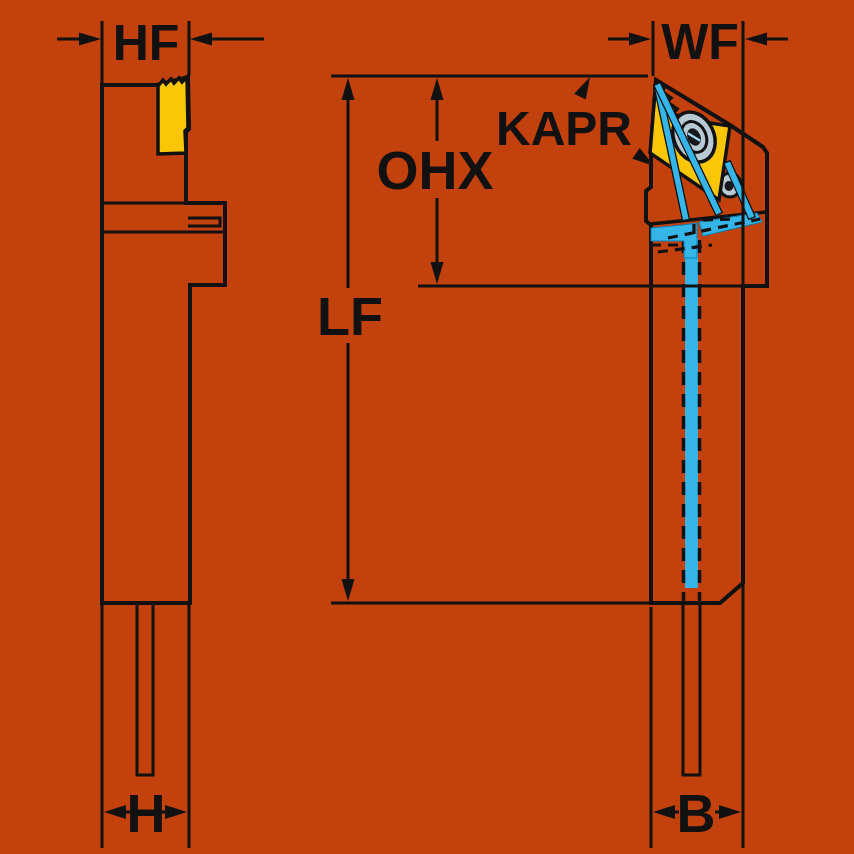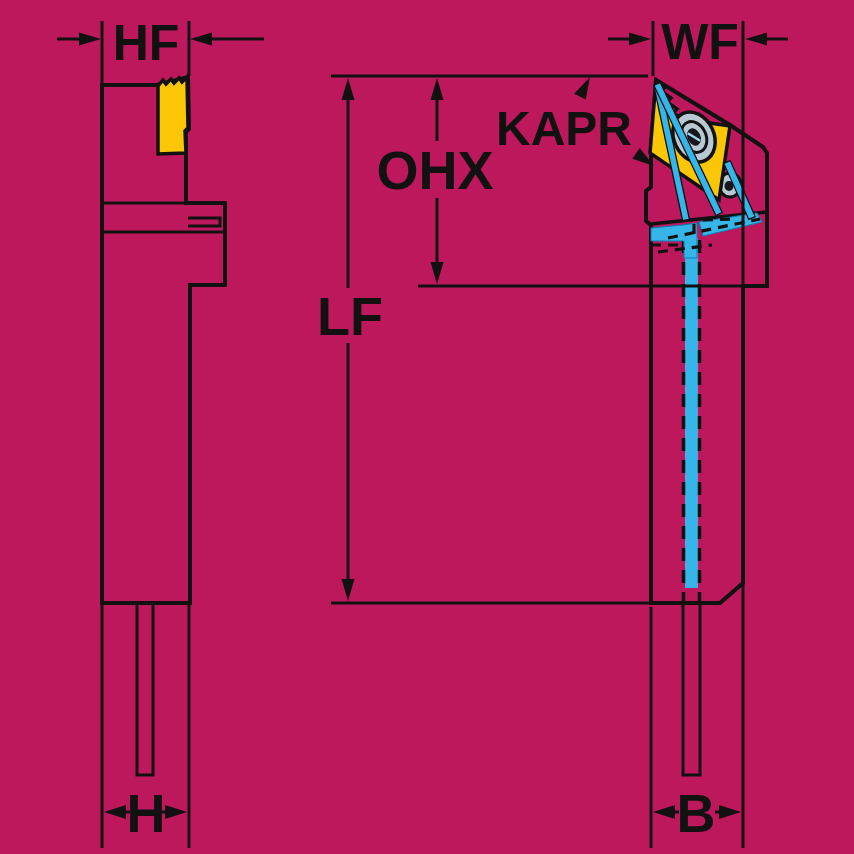--- a/index.html
+++ b/index.html
@@ -1,16 +1,16 @@
 <!DOCTYPE html>
 <html><head>
 <meta charset="utf-8">
 <style>
   html,body{margin:0;padding:0;background:#fff;}
-  .stage{position:relative;width:854px;height:854px;background:#be185d;overflow:hidden;}
+  .stage{position:relative;width:854px;height:854px;background:#c2410c;overflow:hidden;}
   svg{display:block;}
   .ol{fill:none;stroke:#111;stroke-width:4;stroke-linejoin:miter;}
   .ln{fill:none;stroke:#111;stroke-width:3;}
   .thin{fill:none;stroke:#111;stroke-width:3;}
   .seat{fill:none;stroke:#111;stroke-width:3.5;}
   .arr{fill:#111;stroke:none;}
   .dsh{fill:none;stroke:#111;stroke-width:3.5;stroke-dasharray:13 9;}
   .dsh2{fill:none;stroke:#111;stroke-width:3.2;stroke-dasharray:10 7;}
   .jet{stroke:#111;stroke-width:1.3;}
   .cyl{stroke:#0c7fb3;stroke-width:1;}

